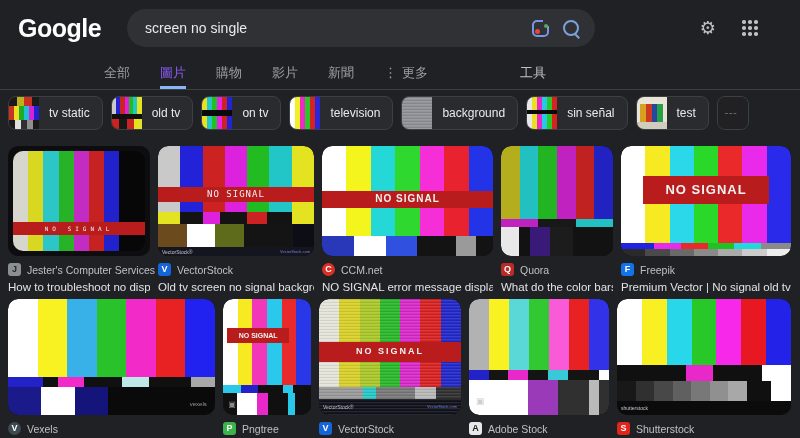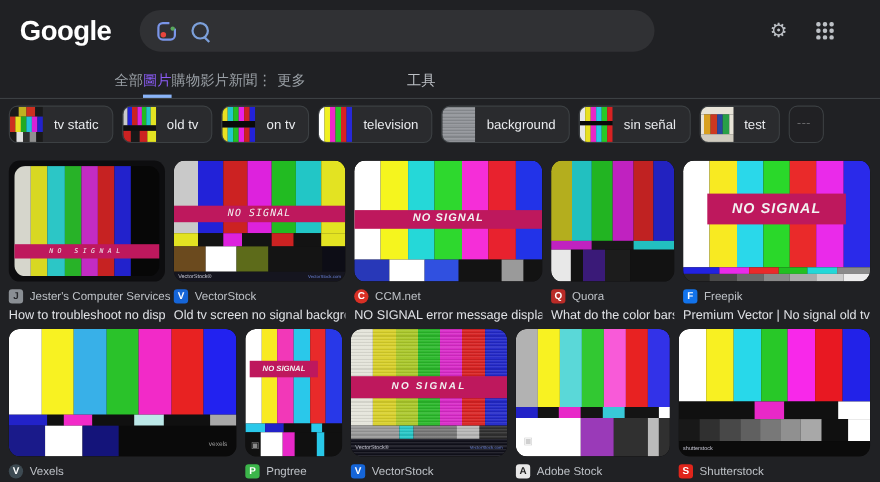--- a/index.html
+++ b/index.html
@@ -17,21 +17,21 @@
   .lens-dot{position:absolute;left:1px;bottom:1px;width:5px;height:5px;border-radius:50%;background:#e8453c;}
   .mag-icon{position:relative;width:12px;height:12px;border:2px solid #8ab4f8;border-radius:50%;opacity:.85;cursor:pointer;flex:none;}
   .mag-icon::after{content:'';position:absolute;left:10px;top:11px;width:6px;height:2px;background:#8ab4f8;
     transform:rotate(45deg);transform-origin:left center;}
   .tr-icons{margin-left:auto;display:flex;align-items:center;gap:26px;padding-right:18px;}
   .gear{font-size:18px;color:#bdc1c6;cursor:pointer;line-height:1;}
   .apps{display:grid;grid-template-columns:repeat(3,4px);grid-auto-rows:4px;gap:2px;cursor:pointer;}
   .apps i{width:3.5px;height:3.5px;border-radius:50%;background:#bdc1c6;}
   
   .navrow{height:33px;display:flex;align-items:stretch;padding:0 20px 0 104px;border-bottom:1px solid #3c4043;font-size:13px;}
-  .tabs{display:flex;}
+  .tabs{display:flex;gap:30px;}
   .tab{display:flex;align-items:center;gap:5px;color:#9aa0a6;cursor:pointer;border-bottom:3px solid transparent;padding-top:3px;white-space:nowrap;}
   .tab.active{color:#8b5cf6;border-bottom-color:#8ab4f8;}
   .more-dots{font-size:13px;}
   .tools{margin-left:92px;display:flex;align-items:center;color:#bdc1c6;cursor:pointer;}
   .nav-right{margin-left:auto;display:flex;align-items:center;gap:30px;color:#bdc1c6;}
   .nav-item{display:flex;align-items:center;gap:7px;cursor:pointer;white-space:nowrap;}
   .bookmark{width:9px;height:11px;background:#bdc1c6;clip-path:polygon(0 0,100% 0,100% 100%,50% 68%,0 100%);}
   .caret{font-size:10px;color:#9aa0a6;}
   
   .chips{display:flex;gap:8px;padding:6px 8px 8px 8px;}
@@ -46,34 +46,35 @@
   .rimg{border-radius:10px;overflow:hidden;background:#111;cursor:pointer;position:relative;box-sizing:border-box;}
   .src{display:flex;align-items:center;gap:6px;margin-top:7px;height:13px;cursor:pointer;}
   .fav{width:13px;height:13px;border-radius:3px;flex:none;display:flex;align-items:center;justify-content:center;
     font-size:9px;font-weight:bold;line-height:1;}
   .srcname{font-size:10.5px;color:#bdc1c6;white-space:nowrap;}
   .rtitle{font-size:11.5px;color:#e0e2e6;margin-top:5px;white-space:nowrap;overflow:hidden;cursor:pointer;}
   
   .pat{position:relative;width:100%;height:100%;display:flex;flex-direction:column;overflow:hidden;border-radius:inherit;}
   .patrow{display:flex;width:100%;}
   .patrow>div{height:100%;}
-  .band{position:absolute;background:#be185d;color:#f2f2f2;display:flex;align-items:center;justify-content:center;
-    white-space:nowrap;line-height:1;font-style:italic;}
+  .band{position:absolute;background:#b91c1c;color:#f2f2f2;display:flex;align-items:center;justify-content:center;
+    white-space:nowrap;line-height:1;}
   .wmbar{display:flex;justify-content:space-between;align-items:center;padding:0 4px;color:#c5c5d2;font-size:5px;white-space:nowrap;}
   .wmbar .wmr{color:#6a82d8;font-size:4px;}
   .noise{position:absolute;inset:0;background:repeating-linear-gradient(0deg,rgba(255,255,255,.10) 0 1px,
     rgba(0,0,0,.08) 1px 2px,rgba(255,255,255,.03) 2px 3px);}
   .mark{position:absolute;white-space:nowrap;line-height:1;}
 </style>
 </head>
 <body>
 
 <div class="topbar">
   <div class="logo">Google</div>
   <div class="searchbox">
+    <input type="text" value="screen no single" style="">
     <span class="lens-icon">
         <i class="lens-dot"></i>
       </span>
     <span class="mag-icon"></span>
   </div>
   <div class="tr-icons">
     <span class="gear">⚙</span>
     <span class="apps">
       <i></i>
         <i></i>

